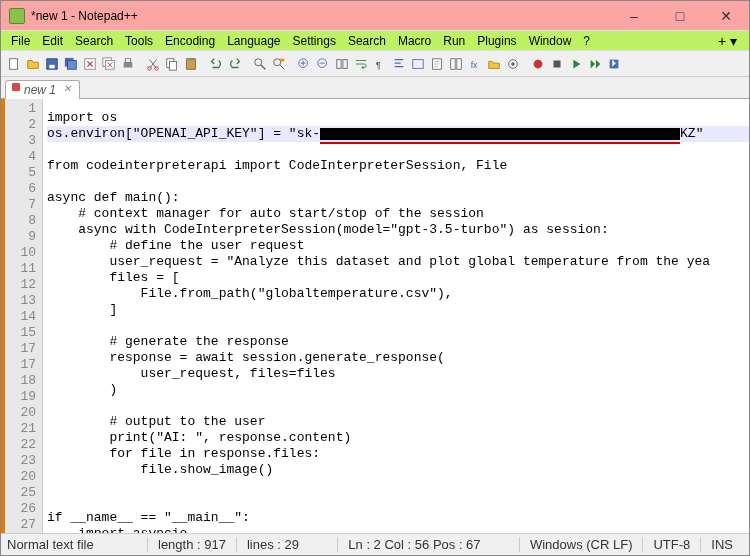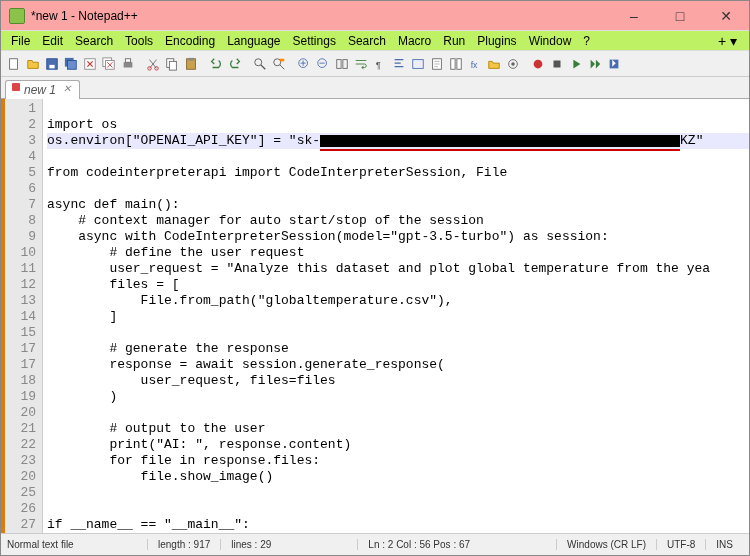--- a/index.html
+++ b/index.html
@@ -115,21 +115,21 @@
     background: #e8e8e8;
     color: #888;
     text-align: right;
     padding: 2px 6px 2px 0;
     user-select: none;
     border-right: 1px solid #ccc;
   }
   .gutter div { height: 16px; }
   .code {
     flex: 1;
-    padding: 18px 0 2px 4px;
+    padding: 11px 0 2px 4px;
     white-space: pre;
     color: #000;
     position: relative;
   }
   .code div.line { height: 16px; }
   .hl-line { background: #e8e8ff; }
   .redact {
     display: inline-block;
     background: #000;
     height: 12px;
@@ -138,21 +138,21 @@
   .red-underline {
     display: inline-block;
     border-bottom: 2px solid #c00;
   }
   .statusbar {
     height: 22px;
     background: #f0f0f0;
     border-top: 1px solid #ccc;
     display: flex;
     align-items: center;
-    font-size: 10px;
+    font-size: 13px;
     color: #333;
     padding: 0 6px;
   }
   .statusbar .sb-cell { padding: 0 10px; border-left: 1px solid #ccc; }
   .statusbar .sb-cell:first-child { border-left: none; padding-left: 0; flex: 0 0 140px; }
   .statusbar .spacer { flex: 1; }
 </style>
 </head>
 <body>
 

